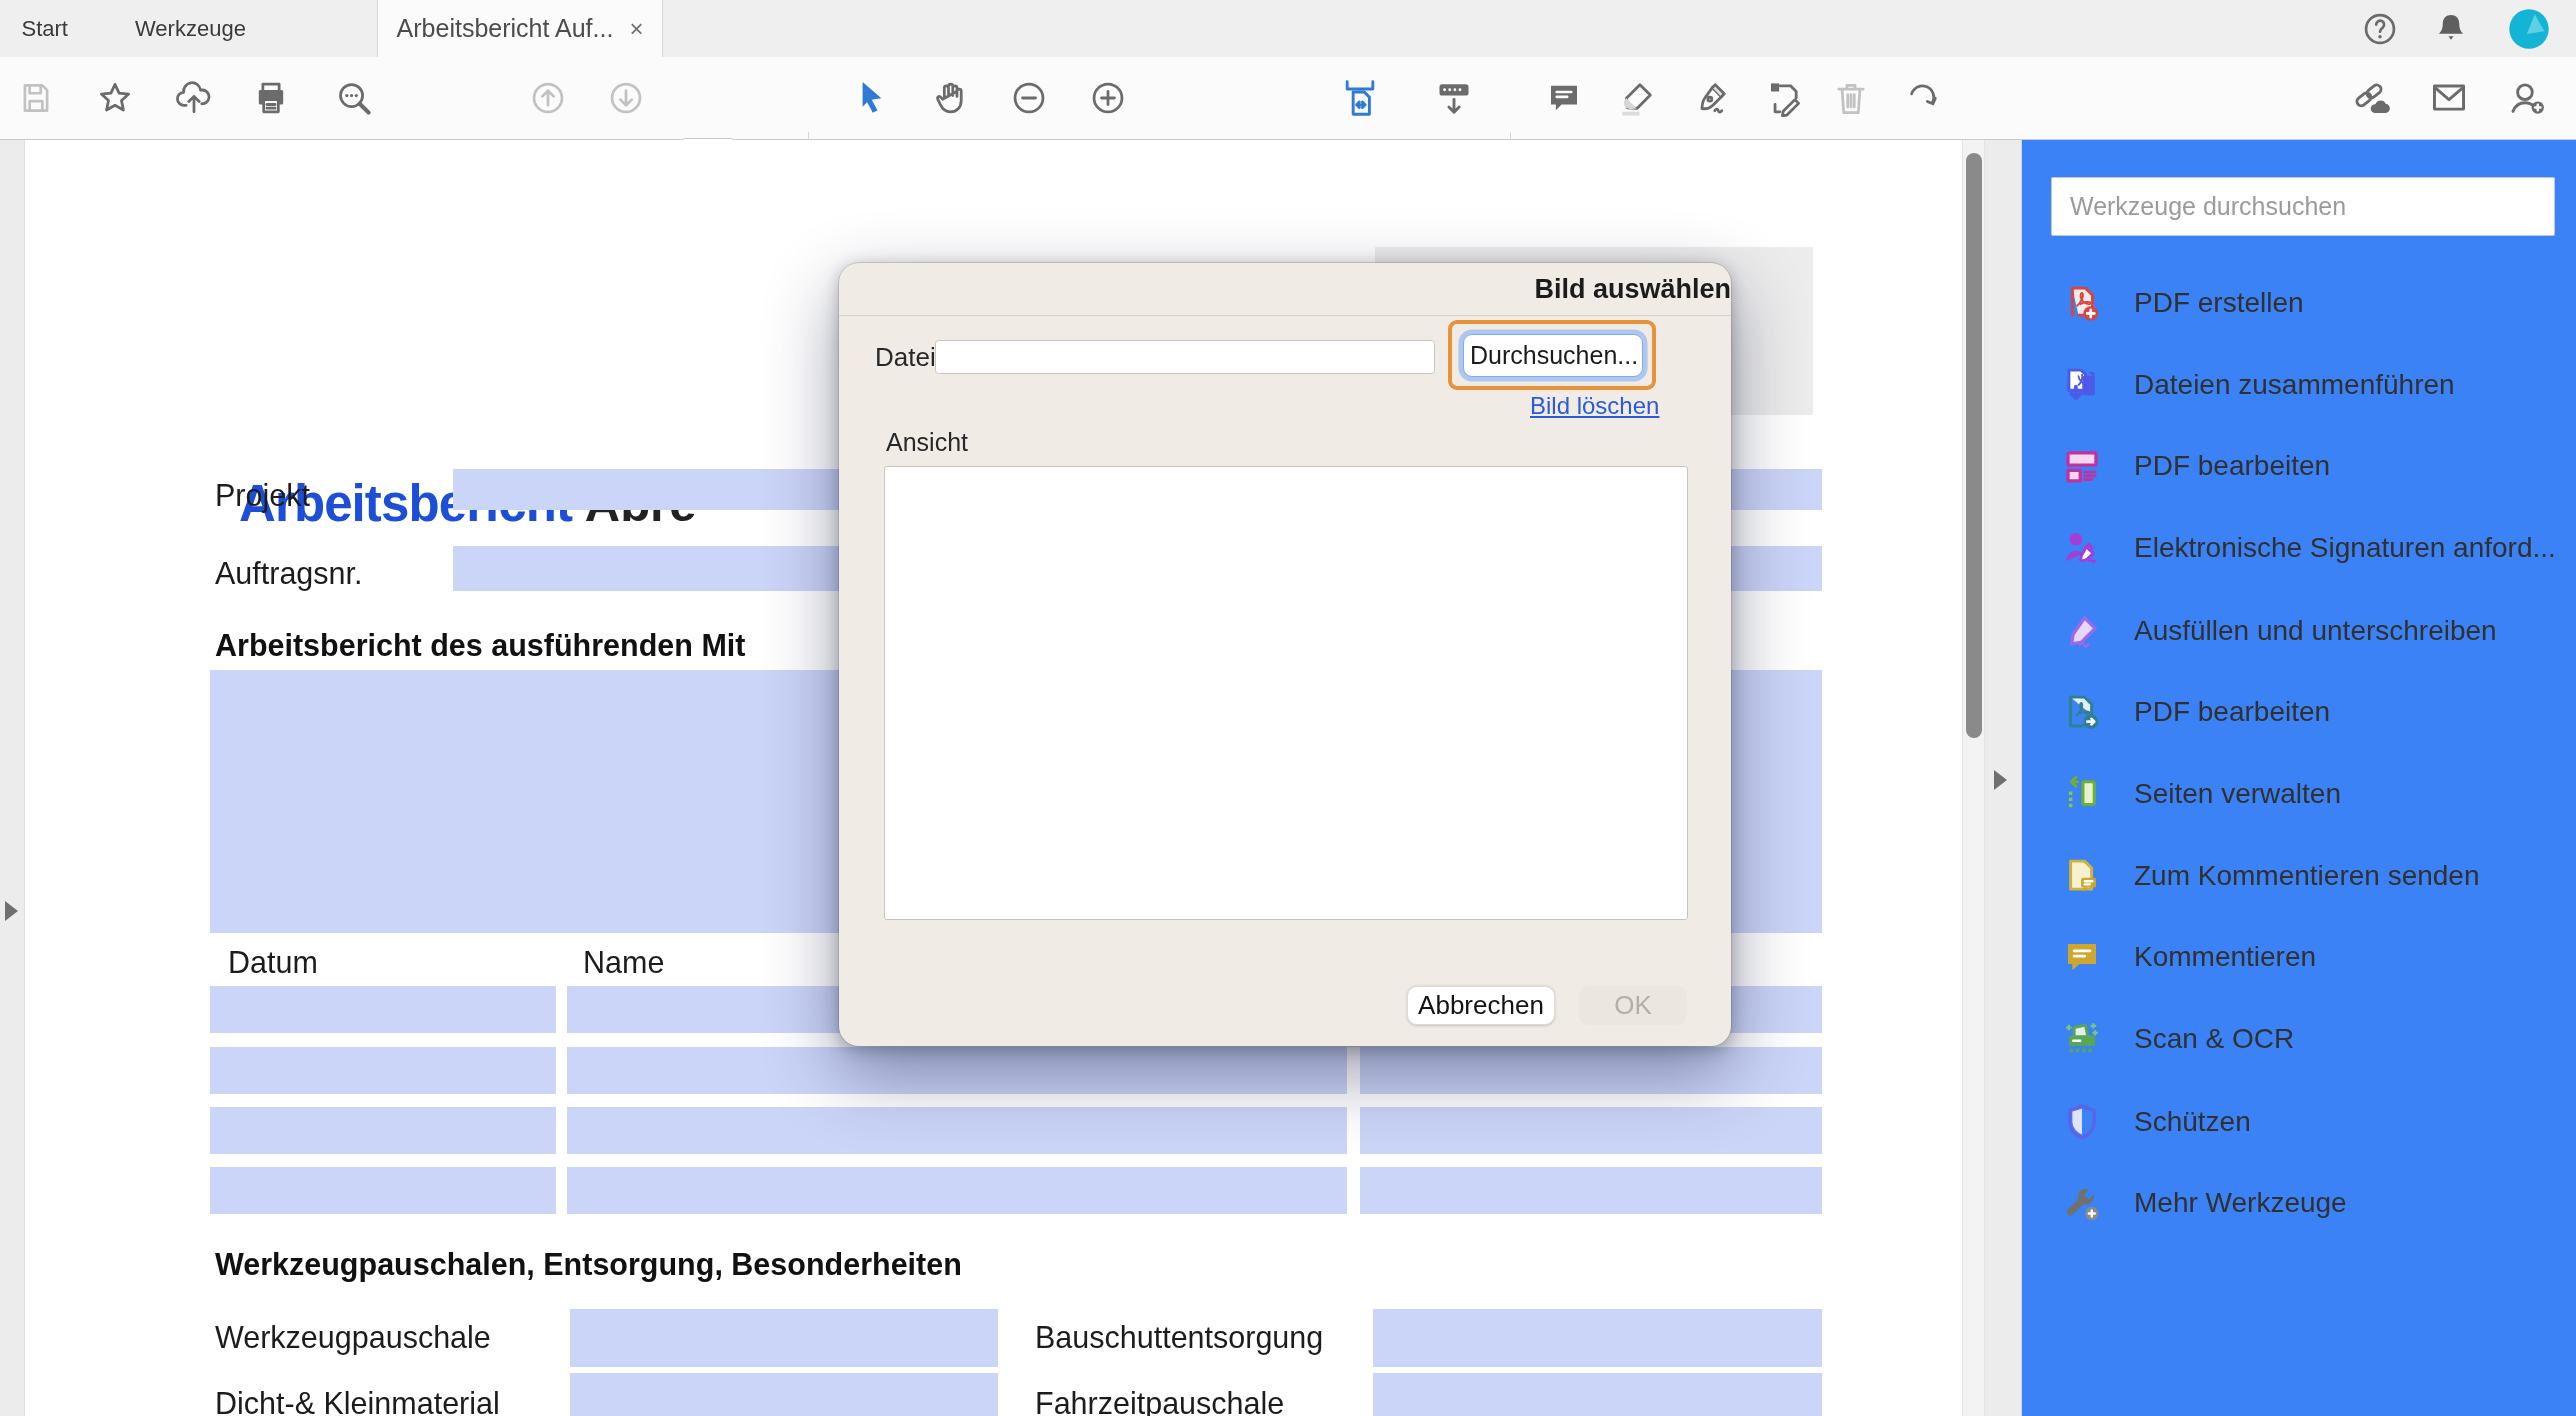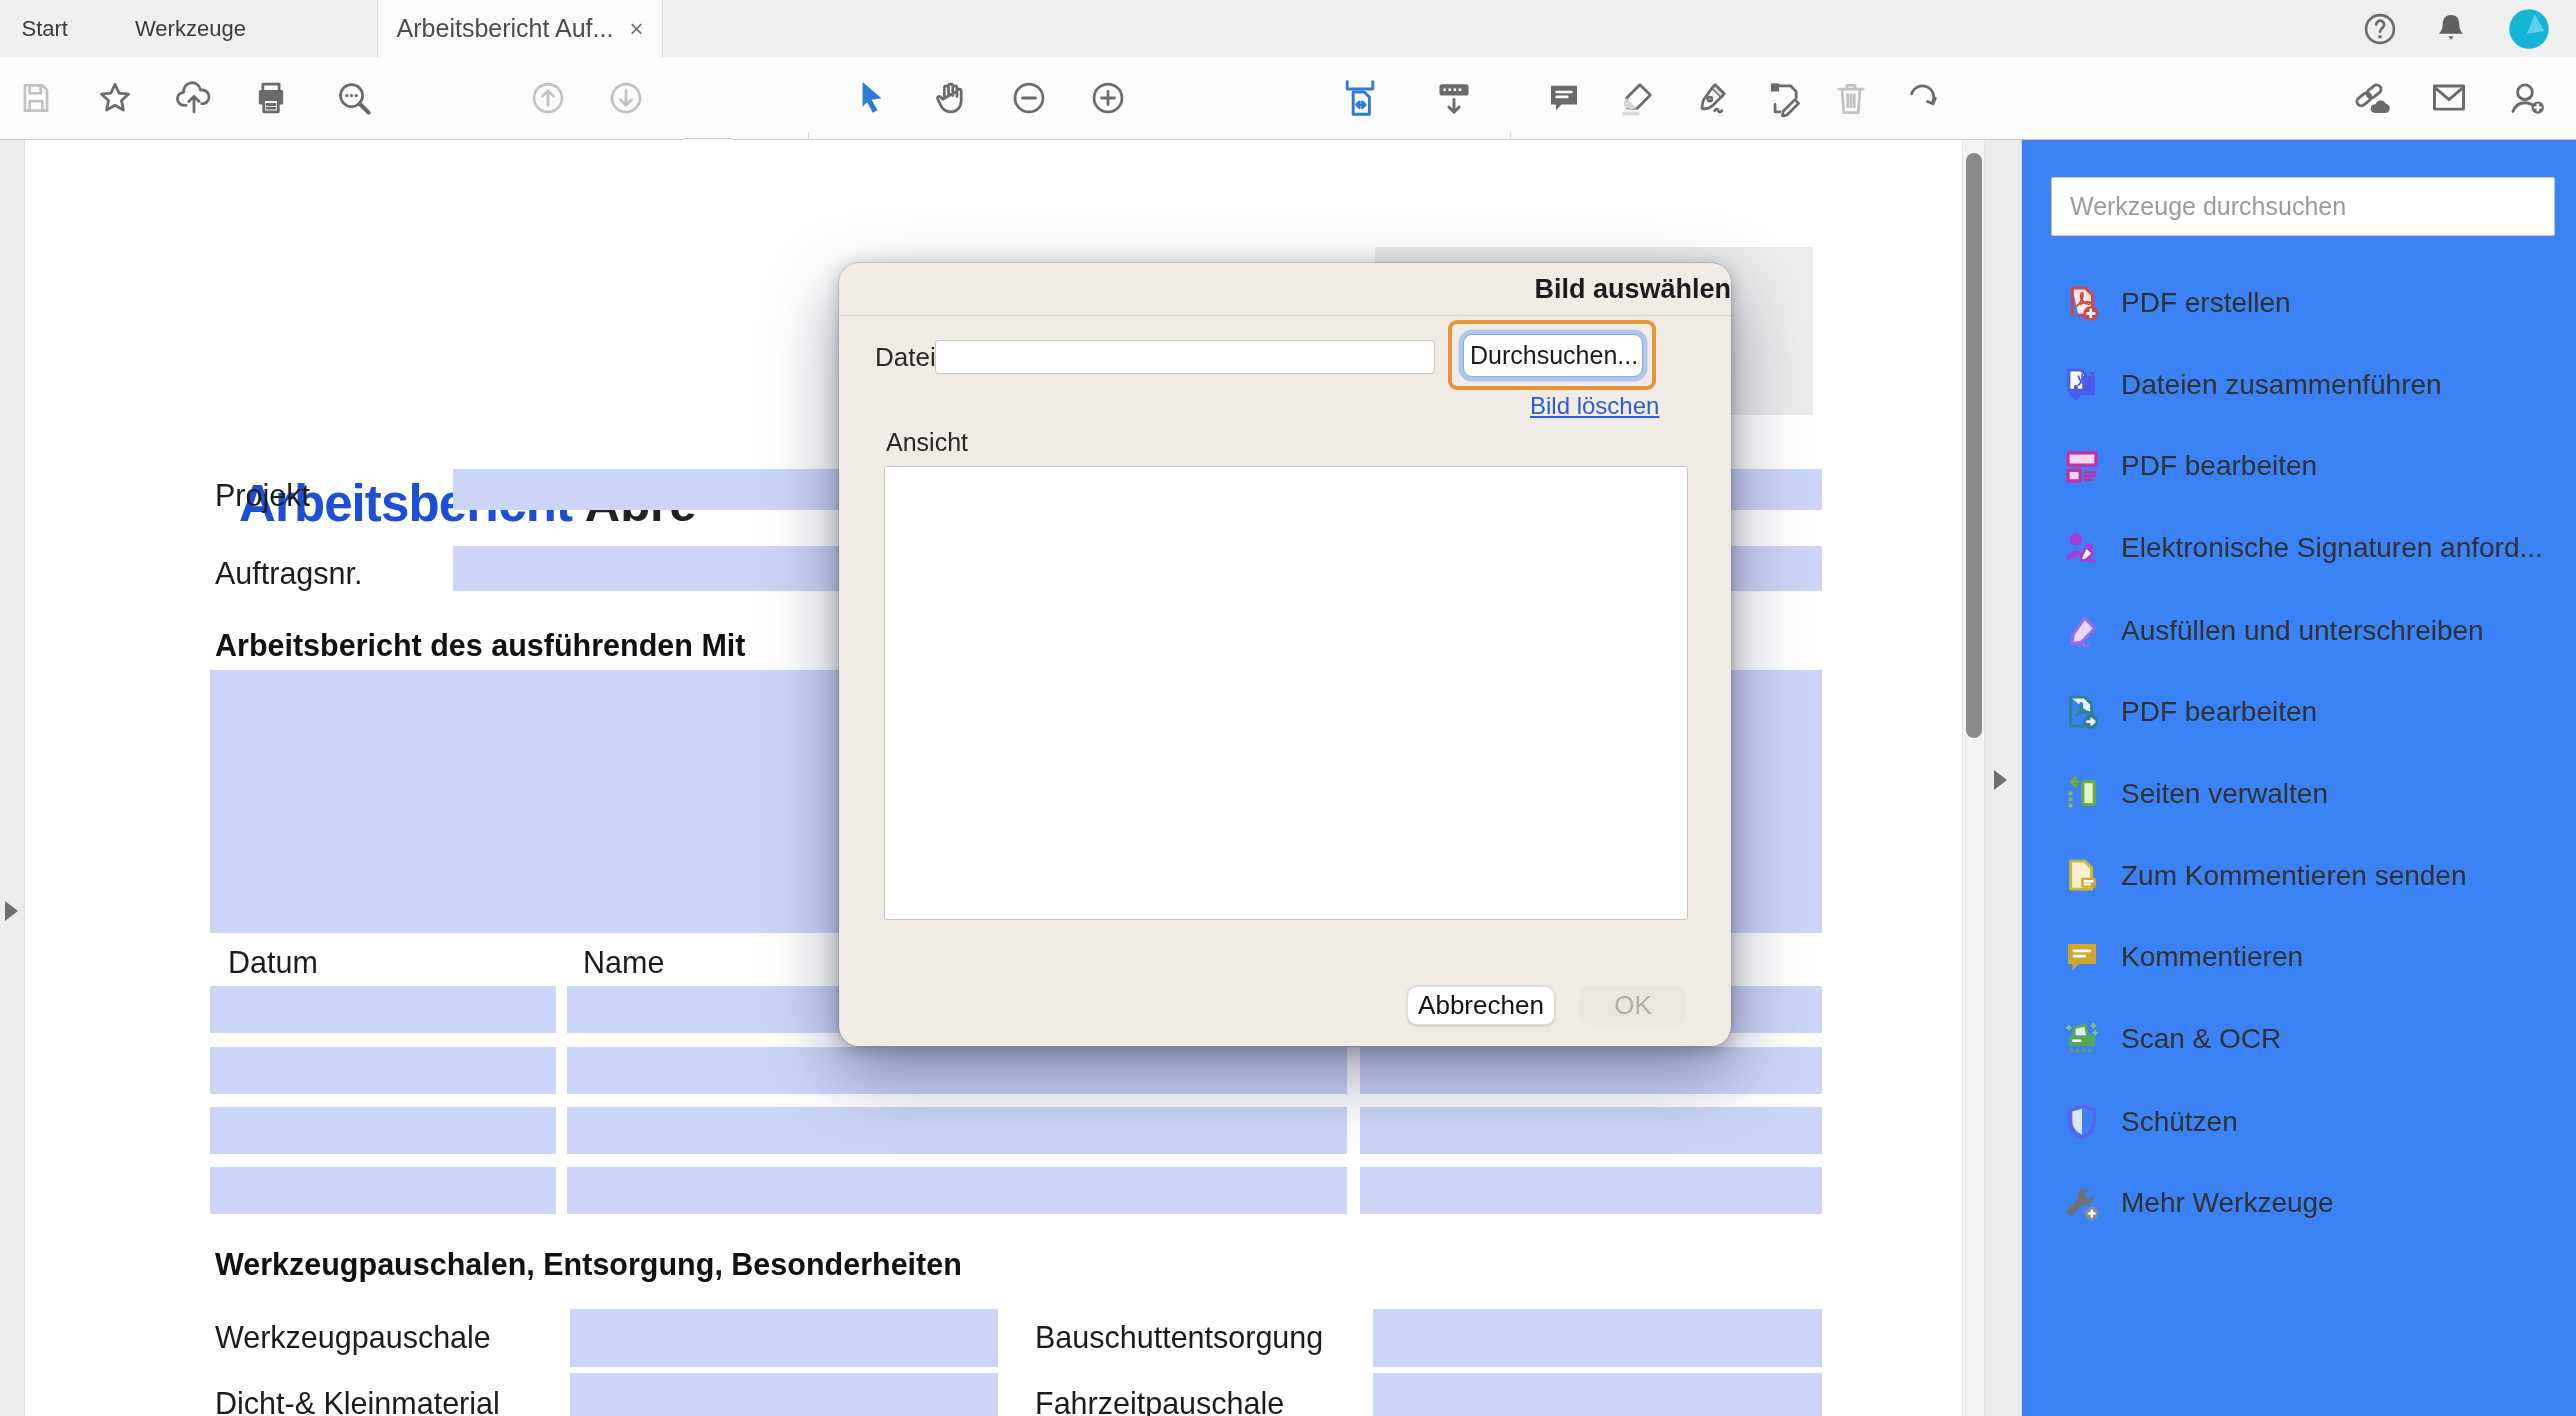--- a/index.html
+++ b/index.html
@@ -47,21 +47,21 @@
   #scroll-ch{left:1962px;top:140px;width:23px;height:1276px;background:#f3f3f3;
              border-left:0.9px solid #e3e3e3;border-right:0.9px solid #e3e3e3;box-sizing:border-box;}
   #scroll-th{left:1966px;top:153px;width:16px;height:585px;background:#8a8a8a;border-radius:8px;}
   #rightstrip{left:1985px;top:140px;width:36px;height:1276px;background:#ececec;}
 
   
   #panel{left:2021px;top:140px;width:555px;height:1276px;background:#3b82f6;border-left:0.9px solid #d6d6d6;box-sizing:border-box;}
   #tool-search{position:absolute;left:29px;top:37px;width:504px;height:59px;background:#fff;border:0.9px solid #c6c6c6;
                border-radius:1.8px;box-sizing:border-box;font-size:25px;color:#444;padding:0 18px;font-family:"Liberation Sans",sans-serif;}
   #tool-search::placeholder{color:#9b9b9b;}
-  .titem{position:absolute;left:39px;display:flex;align-items:center;gap:18px;height:48px;cursor:default;}
+  .titem{position:absolute;left:39px;display:flex;align-items:center;gap:31px;height:48px;cursor:default;}
   .titem svg{width:42px;height:42px;}
   .titem .lb{font-size:28px;color:#303030;white-space:nowrap;}
 
   
   #dialog{left:839px;top:263px;width:892px;height:783px;background:#f1ebe5;border-radius:20px;
           box-shadow:0 27px 72px rgba(30,35,70,.45),0 3.6px 16px rgba(0,0,0,.25),0 0 0 0.9px rgba(0,0,0,.12);}
   #dlg-title{left:0;top:0;width:100%;height:52px;line-height:52px;text-align:right;font-size:27px;font-weight:700;color:#1c1c1e;}
   #dlg-div{left:0;top:52px;width:100%;height:0.9px;background:#d9d2cb;}
   #dlg-file-label{left:36px;top:77px;height:34px;line-height:34px;font-size:26px;color:#28282a;}
   #dlg-file-input{left:96px;top:77px;width:500px;height:34px;background:#fff;border:0.9px solid #c9c4be;border-radius:3.6px;box-sizing:border-box;font-size:23px;padding:0 9px;}

